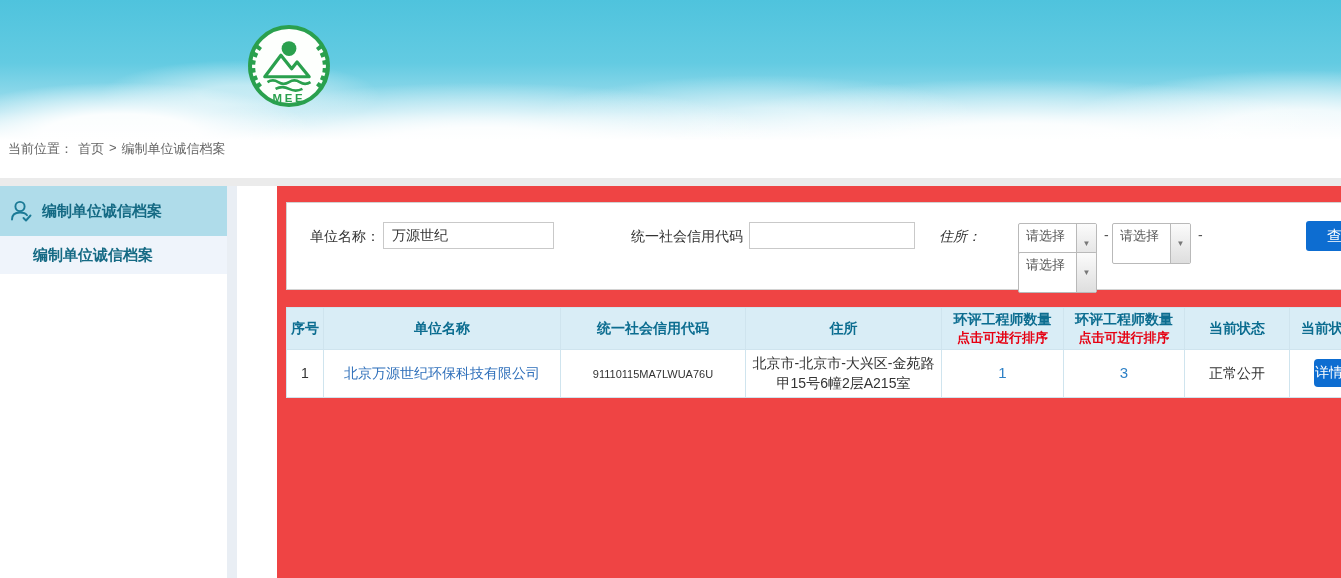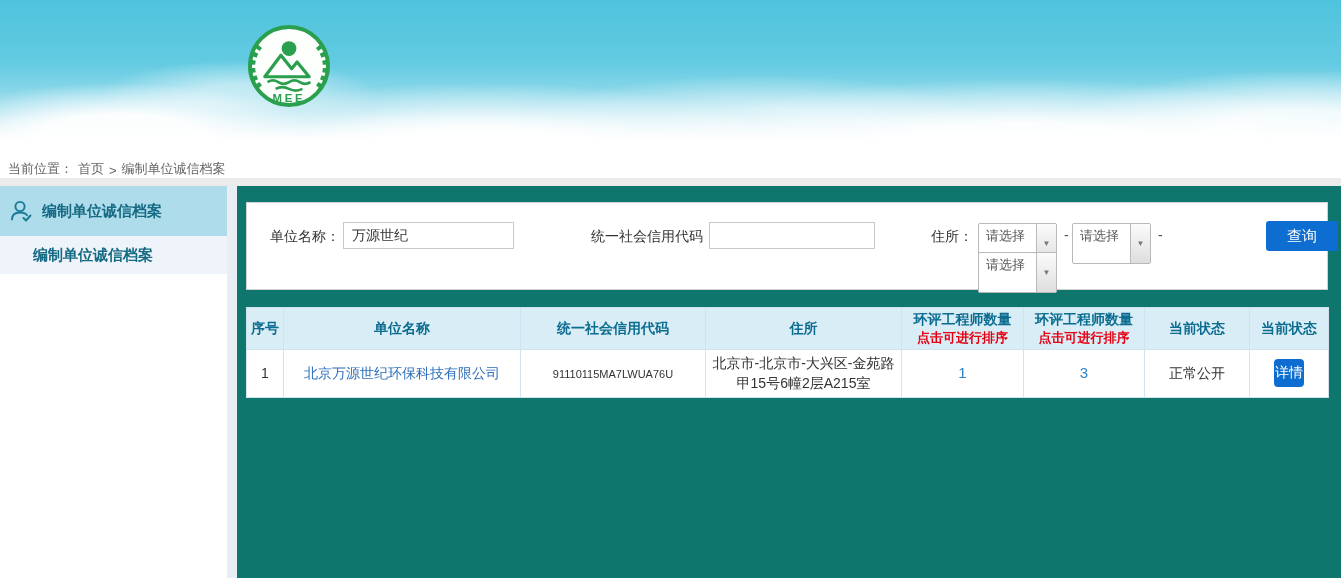--- a/index.html
+++ b/index.html
@@ -32,21 +32,21 @@
   .site-title {
     font-size: 47px; font-weight: bold; color: #123c8e;
     letter-spacing: 9px; margin-left: 18px; line-height: 88px;
     text-shadow: 1px 1px 0 rgba(18,60,142,0.35);
     white-space: nowrap;
   }
 
   
   .breadcrumb-bar {
     height: 38px; background: #ffffff;
-    display: flex; align-items: flex-end;
+    display: flex; align-items: flex-start;
     padding-left: 8px; font-size: 13px; color: #666;
   }
   .breadcrumb-bar span { margin-right: 5px; }
   .crumb-link { cursor: pointer; }
 
   .gray-band { height: 8px; background: #ebebeb; width: 100%; }
 
   
   .main-row { display: flex; height: 392px; }
   .sidebar { width: 227px; background: #fff; flex-shrink: 0; }
@@ -54,21 +54,21 @@
     height: 50px; background: #afdcea; display: flex; align-items: center;
     padding-left: 8px; cursor: pointer;
   }
   .side-item-active .label { font-size: 15px; font-weight: bold; color: #156a84; margin-left: 8px; }
   .side-item-sub {
     height: 38px; background: #eff4fb; display: flex; align-items: center;
     padding-left: 33px; cursor: pointer;
   }
   .side-item-sub .label { font-size: 15px; font-weight: bold; color: #156a84; }
   .v-divider { width: 10px; background: #e9eef4; flex-shrink: 0; }
-  .content { flex: 1; background: #0f766e; position: relative; }
+  .content { flex: 1; background: #ef4444; position: relative; margin-left: 40px; }
 
   
   .search-panel {
     position: absolute; left: 9px; top: 16px;
     width: 1082px; height: 88px;
     border: 1px solid #d2d2d2; background: #fff;
   }
   .sp-label { position: absolute; font-size: 14px; color: #333; white-space: nowrap; }
   .sp-input {
     position: absolute; height: 27px; border: 1px solid #c9c9c9;
@@ -179,21 +179,21 @@
 
     <div class="content">
 
       <div class="search-panel">
         <span class="sp-label" style="left:23px; top:25px;">单位名称：</span>
         <input class="sp-input" style="left: 96px; top: 19px; width: 171px;" type="text" value="万源世纪">
 
         <span class="sp-label" style="left:344px; top:25px;">统一社会信用代码：</span>
         <input class="sp-input" style="left: 462px; top: 19px; width: 166px;" type="text" value="">
 
-        <span class="sp-label" style="left:684px; top:25px;">住所：</span>
+        <span class="sp-label" style="left:652px; top:25px;font-style:italic;">住所：</span>
 
         <div class="combo" style="left:731px; top:20px;">
           <span class="combo-text">请选择</span>
           <span class="combo-arrow">▼</span>
         </div>
         <span class="sp-dash" style="left:817px; top:24px;">-</span>
 
         <div class="combo" style="left:825px; top:20px;">
           <span class="combo-text">请选择</span>
           <span class="combo-arrow">▼</span>

